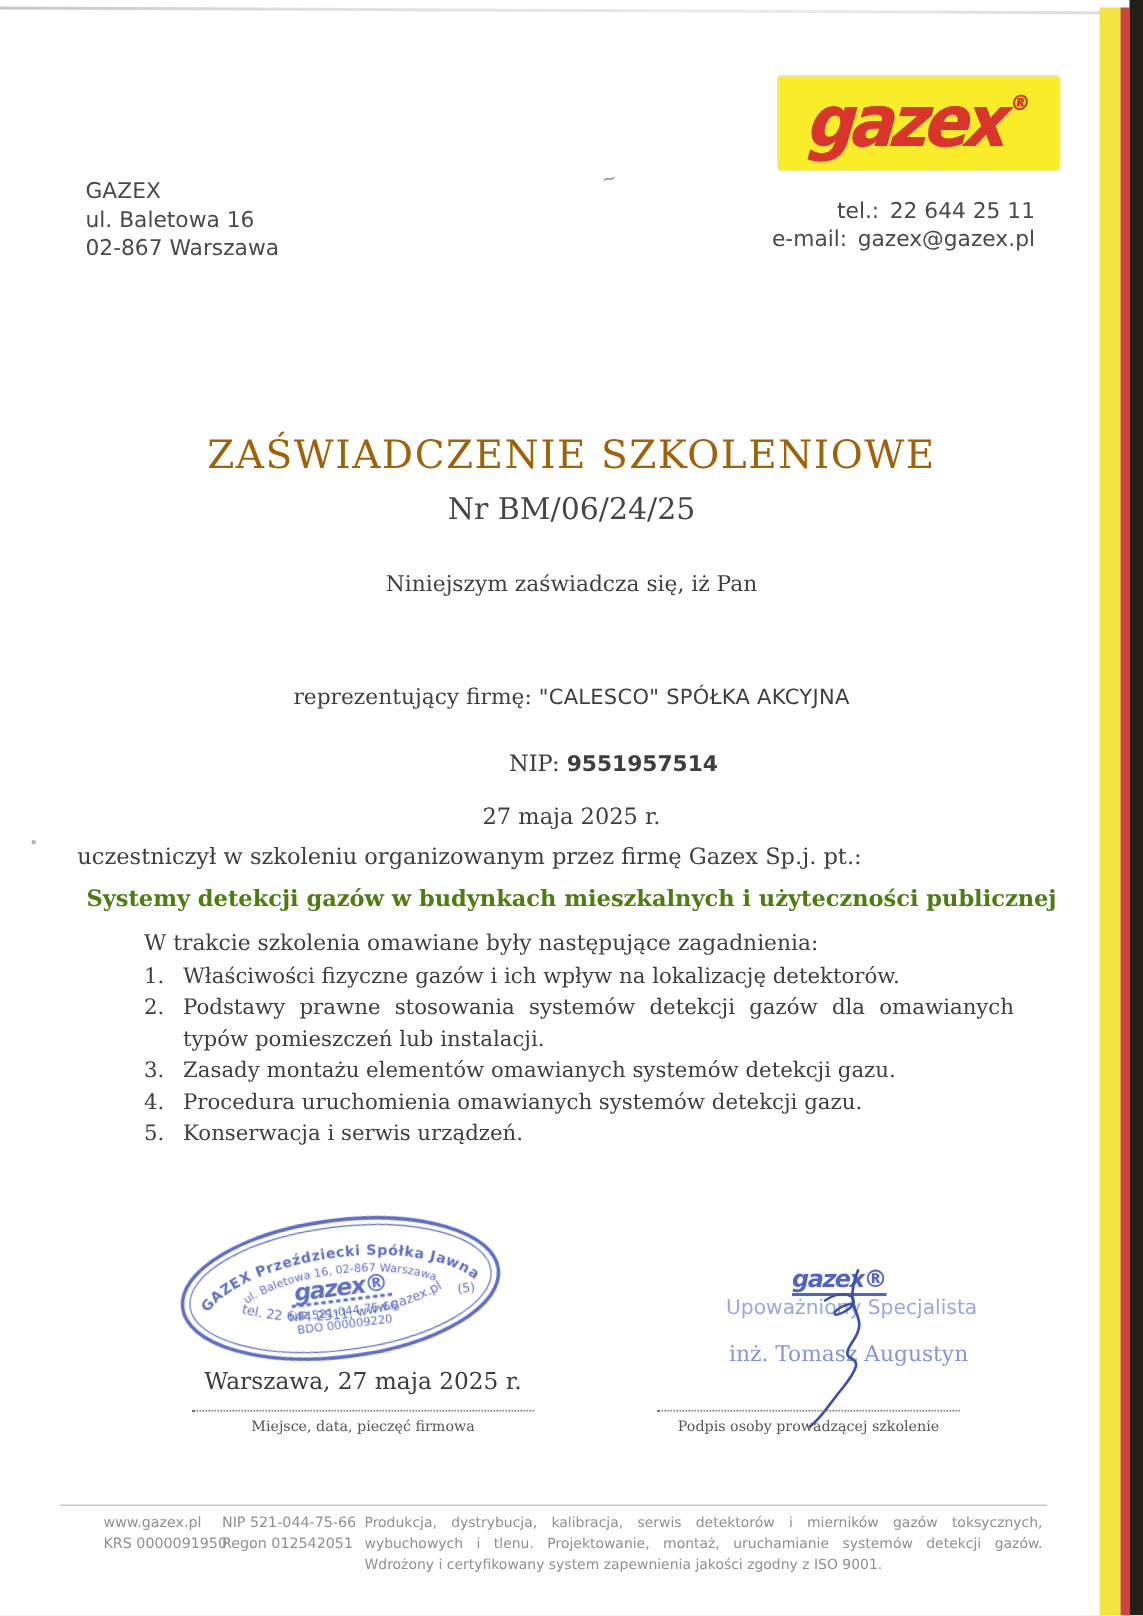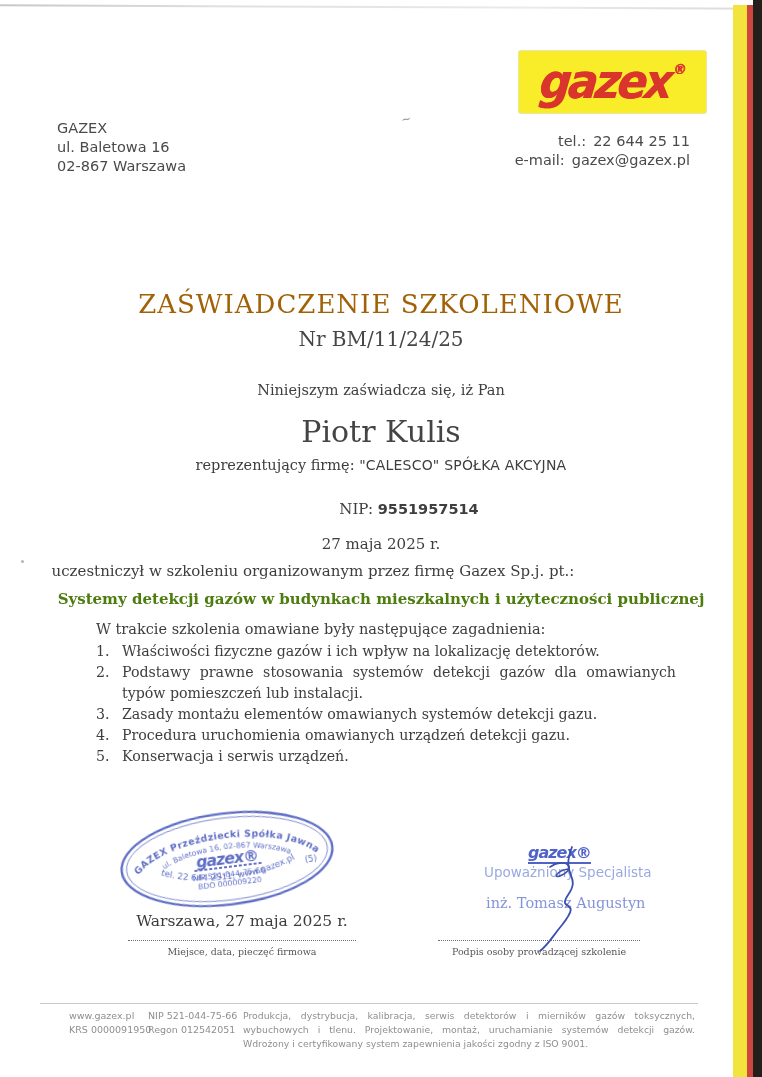--- a/index.html
+++ b/index.html
@@ -108,24 +108,23 @@
     <div>ul. Baletowa 16</div>
     <div>02-867  Warszawa</div>
   </div>
 
   <div class="abs contact sans">
     <div><span class="lbl">tel.:</span><span>22 644 25 11</span></div>
     <div><span class="lbl">e-mail:</span><span>gazex@gazex.pl</span></div>
   </div>
 
   <div class="abs doc-title center">ZAŚWIADCZENIE SZKOLENIOWE</div>
-  <div class="abs doc-number center">Nr BM/11/24/25</div>
+  <div class="abs doc-number center">Nr BM/06/24/25</div>
 
   <div class="abs intro center">Niniejszym zaświadcza się, iż Pan</div>
-  <div class="abs person center">Piotr Kulis</div>
   <div class="abs company-line center">
     <span>reprezentujący firmę:</span>
     <span class="company-name">"CALESCO" SPÓŁKA AKCYJNA</span>
   </div>
   <div class="abs nip-line center">
     <span>NIP:</span>
     <span class="nip-value">9551957514</span>
   </div>
   <div class="abs date-line center">27 maja 2025 r.</div>
   <div class="abs participation center">uczestniczył w szkoleniu organizowanym przez firmę Gazex Sp.j. pt.:</div>
@@ -140,21 +139,21 @@
     <div class="topic">
       <div class="topic-num">2.</div>
       <div class="topic-text">Podstawy prawne stosowania systemów detekcji gazów dla omawianych typów pomieszczeń lub instalacji.</div>
     </div>
     <div class="topic">
       <div class="topic-num">3.</div>
       <div class="topic-text">Zasady montażu elementów omawianych systemów detekcji gazu.</div>
     </div>
     <div class="topic">
       <div class="topic-num">4.</div>
-      <div class="topic-text">Procedura uruchomienia omawianych urządzeń detekcji gazu.</div>
+      <div class="topic-text">Procedura uruchomienia omawianych systemów detekcji gazu.</div>
     </div>
     <div class="topic">
       <div class="topic-num">5.</div>
       <div class="topic-text">Konserwacja i serwis urządzeń.</div>
     </div>
   </div>
 
   <svg class="abs stamp-svg" viewBox="0 0 220 100">
     <defs>
       <path id="arcTop" d="M 14 64 A 97 41 0 0 1 206 64" fill="none"></path>

